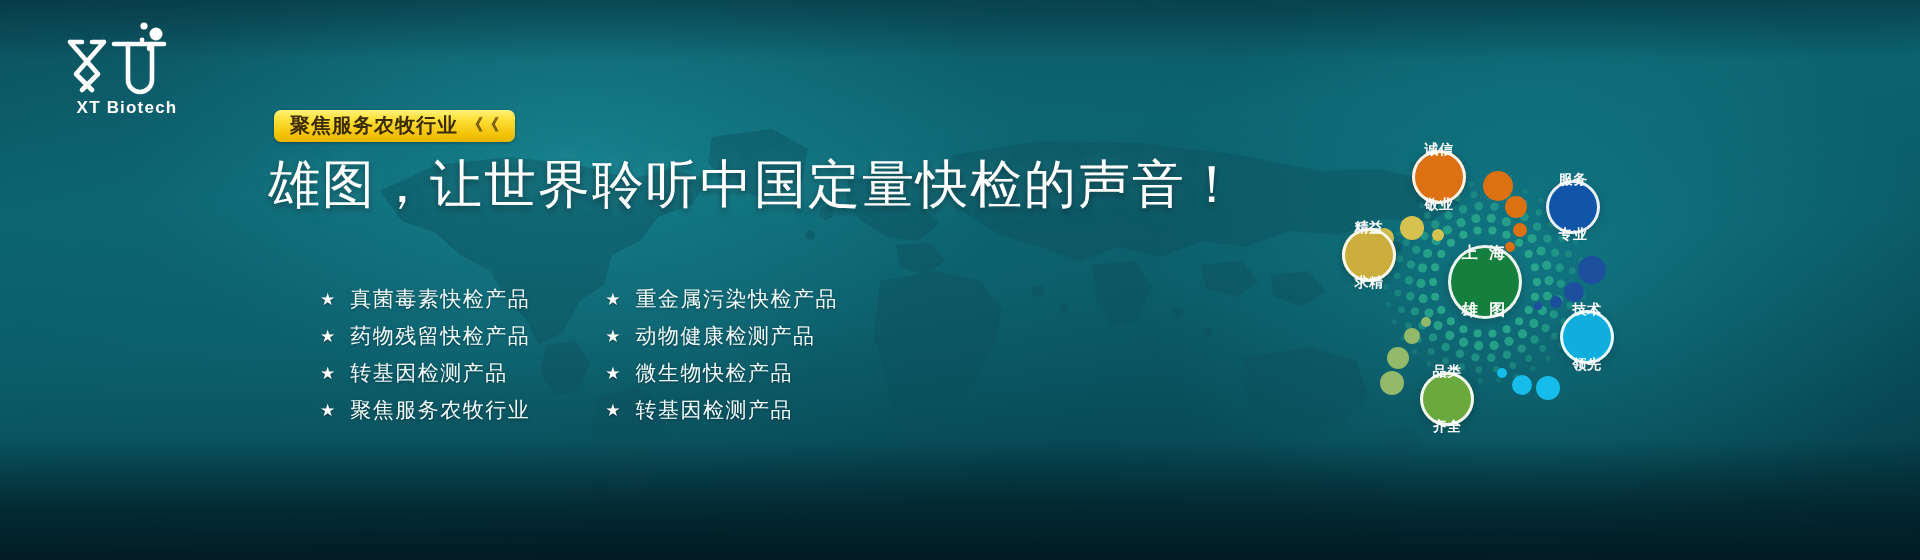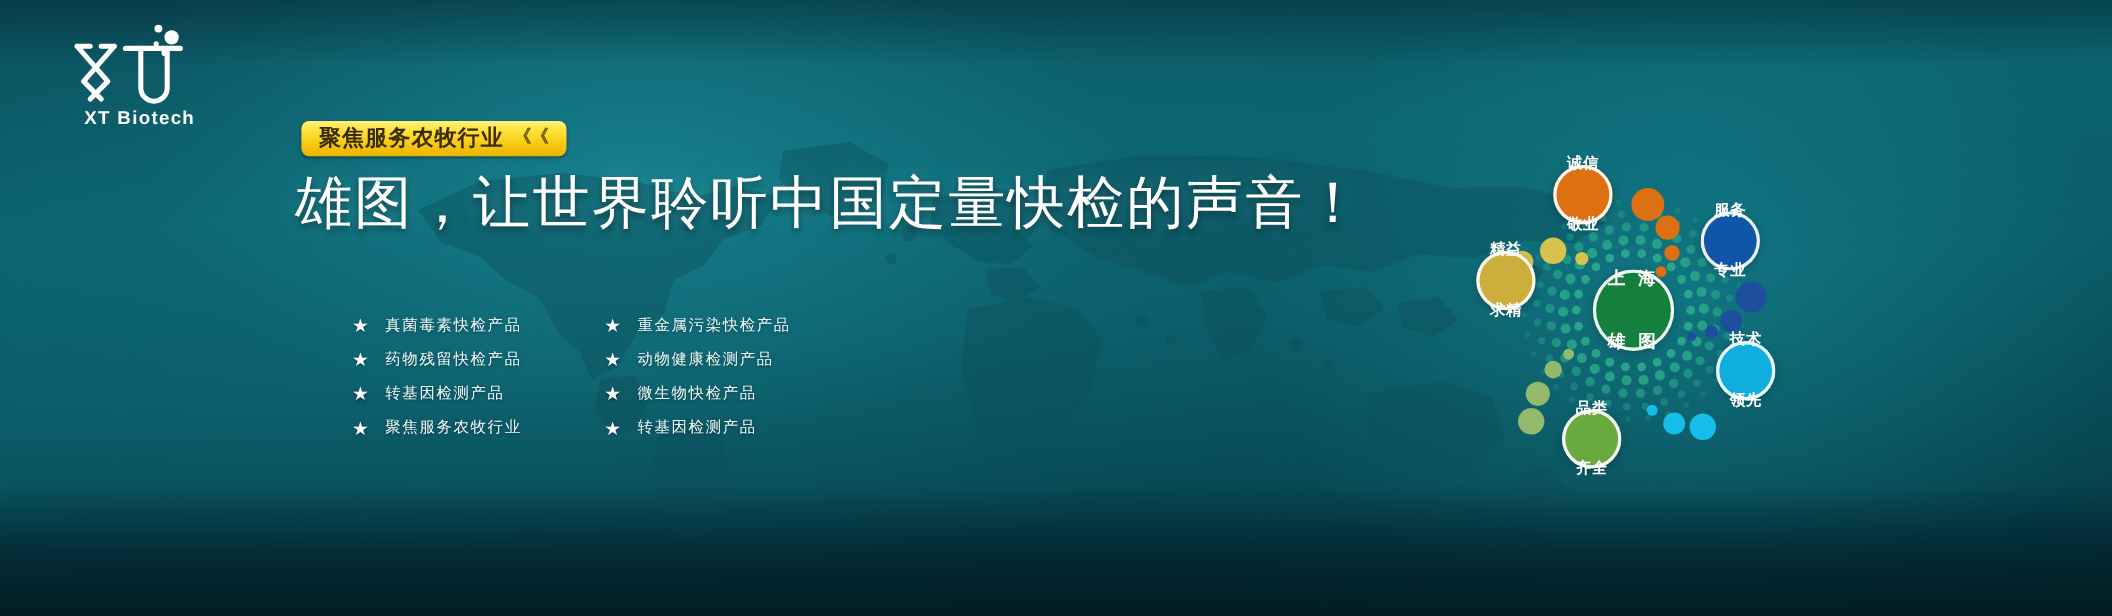--- a/index.html
+++ b/index.html
@@ -93,21 +93,21 @@
 
   
   #bullets{
     position:absolute; left:320px; top:288px; z-index:6;
     display:flex; gap:75px;
   }
   .bcol{ display:flex; flex-direction:column; gap:14px; }
   .brow{ display:flex; align-items:center; gap:15px; }
   .bstar{ color:#ffffff; font-size:17px; line-height:1; text-shadow:0 1px 2px rgba(0,0,0,.4); }
   .btxt{
-    color:#f2fbfc; font-size:14px; letter-spacing:1.5px; line-height:1.1;
+    color:#f2fbfc; font-size:21px; letter-spacing:1.5px; line-height:1.1;
     font-family:"DejaVu Sans","Liberation Sans",sans-serif;
     text-shadow:0 1px 3px rgba(0,0,0,0.40);
   }
 
   
   #cluster{
     position:absolute; left:1320px; top:140px; width:330px; height:300px; z-index:6;
   }
   .dotfield{ position:absolute; left:0; top:0; width:330px; height:300px; }
   .bubble{
@@ -424,21 +424,21 @@
     <div class="bubble center" style="left:128px; top:105px; background:#15803d;">
       <span>上 海</span>
       <span>雄 图</span>
     </div>
 
     <div class="bubble small" style="left:92px; top:10px; background:#DD7011;">
       <span>诚信</span>
       <span>敬业</span>
     </div>
 
-    <div class="bubble small" style="left:226px; top:52px; background:#1055A8;">
+    <div class="bubble small" style="left:226px; top:40px; background:#1055A8;">
       <span>服务</span>
       <span>专业</span>
     </div>
 
     <div class="bubble small" style="left:22px; top:88px; background:#CBAE3B;">
       <span>精益</span>
       <span>求精</span>
     </div>
 
     <div class="bubble small" style="left:240px; top:170px; background:#0FAEDF;">

